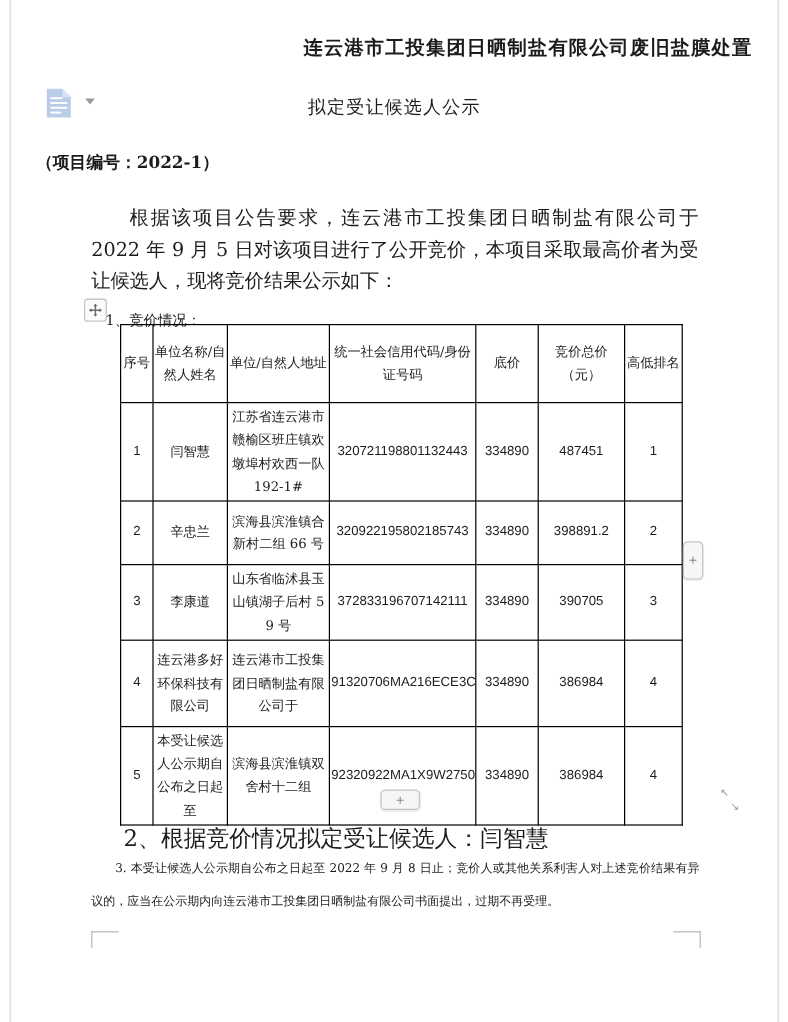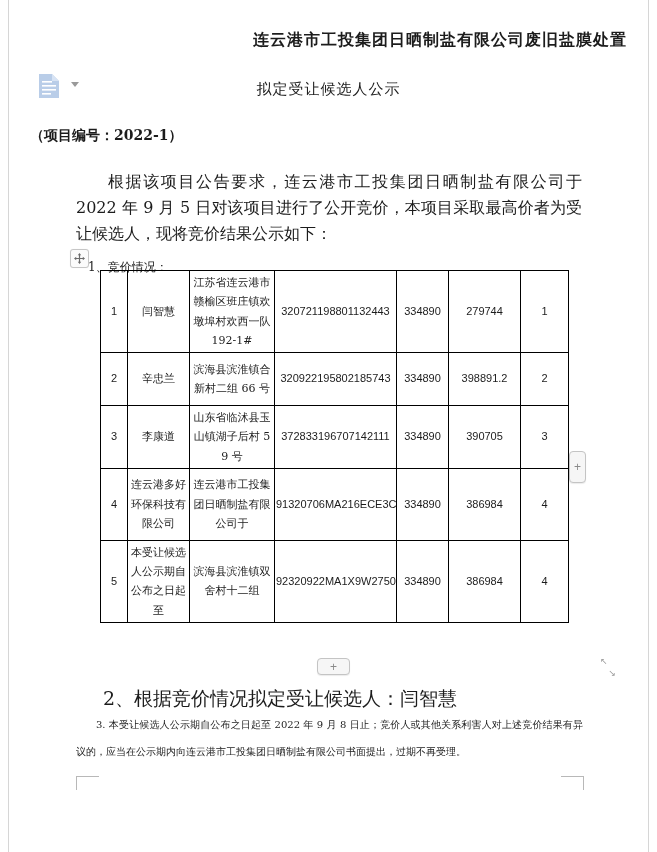--- a/index.html
+++ b/index.html
@@ -109,27 +109,36 @@
   <colgroup>
     <col style="width:27px">
       <col style="width:62px">
       <col style="width:85px">
     <col style="width:122px">
       <col style="width:52px">
       <col style="width:72px">
     <col style="width:48px">
   </colgroup>
   <tbody>
+      <tr style="height:65px">
+    <th>序号</th>
+    <th>单位名称/自然人姓名</th>
+    <th>单位/自然人地址</th>
+    <th>统一社会信用代码/身份证号码</th>
+    <th>底价</th>
+    <th>竞价总价（元）</th>
+    <th>高低排名</th>
+  </tr>
   <tr style="height:72px">
     <td class="num">1</td>
     <td>闫智慧</td>
     <td>江苏省连云港市赣榆区班庄镇欢墩埠村欢西一队 192-1#</td>
     <td class="num">320721198801132443</td>
     <td class="num">334890</td>
-    <td class="num">279744</td>
+    <td class="num">487451</td>
     <td class="num">1</td>
   </tr>
   <tr style="height:53px">
     <td class="num">2</td>
     <td>辛忠兰</td>
     <td>滨海县滨淮镇合新村二组 66 号</td>
     <td class="num">320922195802185743</td>
     <td class="num">334890</td>
     <td class="num">398891.2</td>
     <td class="num">2</td>

